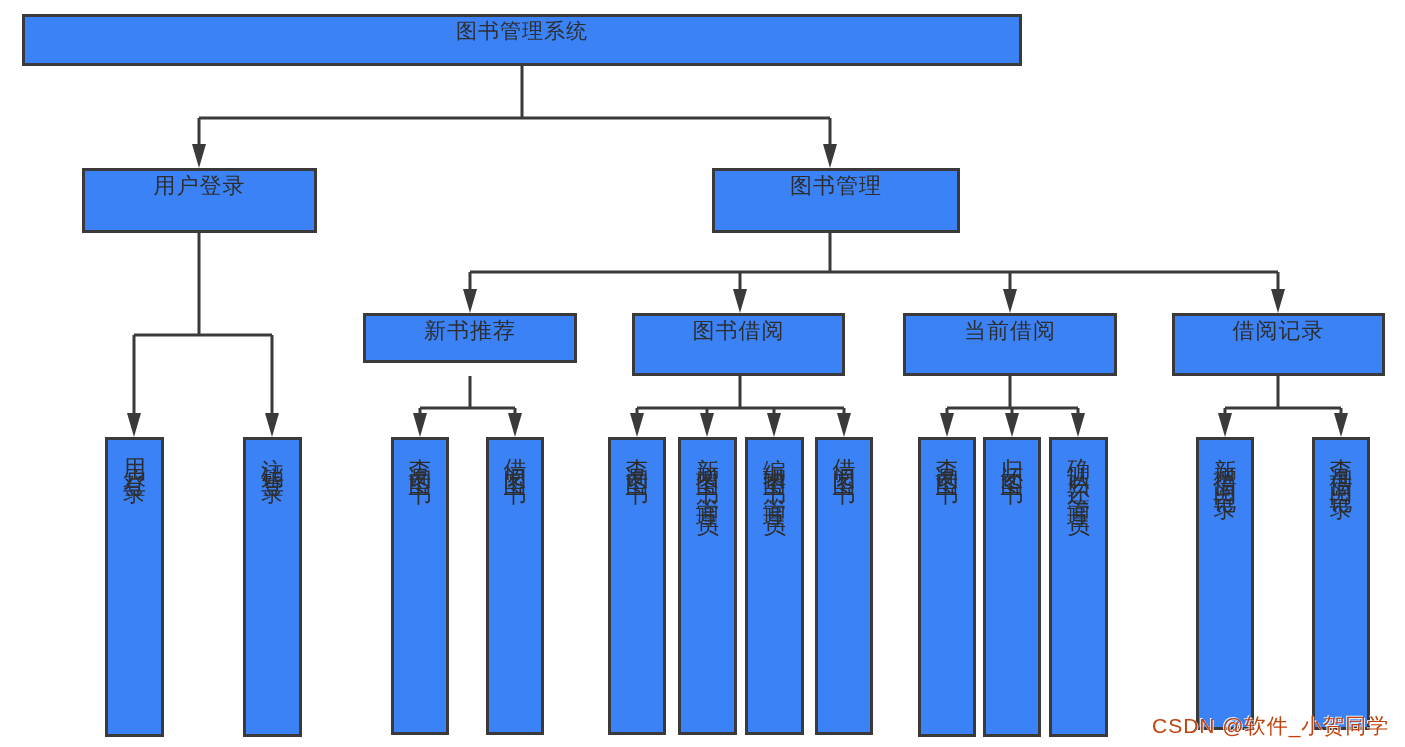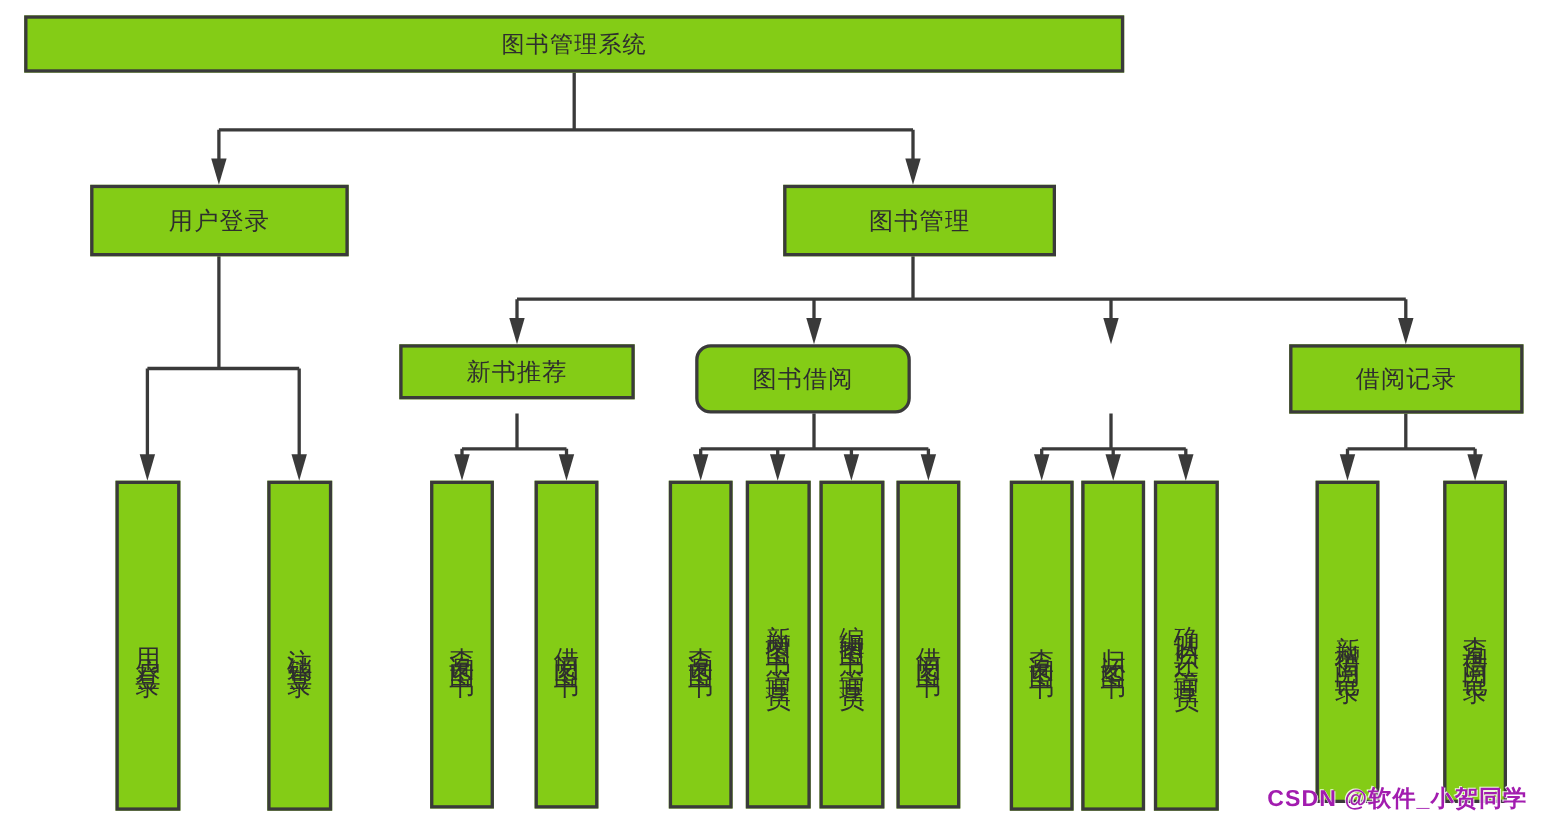--- a/index.html
+++ b/index.html
@@ -15,23 +15,23 @@
   .wires {
     position: absolute;
     left: 0; top: 0;
     width: 1405px; height: 747px;
     pointer-events: none;
   }
   .box {
     position: absolute;
     box-sizing: border-box;
     border: 3px solid #3a3a3a;
-    background: #84cc16;
+    background: #3b82f6;
     display: flex;
-    align-items: center;
+    align-items: flex-start;
     justify-content: center;
     text-align: center;
   }
   .hlabel {
     font-size: 22px;
     letter-spacing: 1px;
     color: #2e2e2e;
     white-space: nowrap;
   }
   .root-label { font-size: 21px; }
@@ -43,25 +43,24 @@
     letter-spacing: 8px;
     color: #2e2e2e;
     line-height: 1;
   }
   .watermark {
     position: absolute;
     left: 1152px;
     top: 712px;
     font-size: 21px;
     letter-spacing: 1px;
-    color: #a21caf;
+    color: #c2410c;
     white-space: nowrap;
     z-index: 5;
     text-shadow: 1px 1px 0 rgba(255,255,255,0.85), -1px -1px 0 rgba(255,255,255,0.85);
-    font-weight: bold;
   }
 </style>
 </head>
 <body>
 
 <div class="stage">
 
   <svg class="wires" width="1405" height="747" viewBox="0 0 1405 747">
     <g stroke="#3a3a3a" stroke-width="3" fill="none">
 
@@ -109,22 +108,25 @@
   <div class="box" style="left:82px; top:168px; width:235px; height:65px;">
     <span class="hlabel">用户登录</span>
   </div>
   <div class="box" style="left:712px; top:168px; width:248px; height:65px;">
     <span class="hlabel">图书管理</span>
   </div>
 
   <div class="box" style="left:363px; top:313px; width:214px; height:50px;">
     <span class="hlabel">新书推荐</span>
   </div>
-  <div class="box" style="left:632px; top:313px; width:196px; height:63px;border-radius:14px;">
+  <div class="box" style="left:632px; top:313px; width:213px; height:63px;">
     <span class="hlabel">图书借阅</span>
+  </div>
+  <div class="box" style="left:903px; top:313px; width:214px; height:63px;">
+    <span class="hlabel">当前借阅</span>
   </div>
   <div class="box" style="left:1172px; top:313px; width:213px; height:63px;">
     <span class="hlabel">借阅记录</span>
   </div>
 
   <div class="box vbox" style="left:105px; top:437px; width:59px; height:300px;">
     <span class="vtext">用户登录</span>
   </div>
   <div class="box vbox" style="left:243px; top:437px; width:59px; height:300px;">
     <span class="vtext">注销登录</span>

